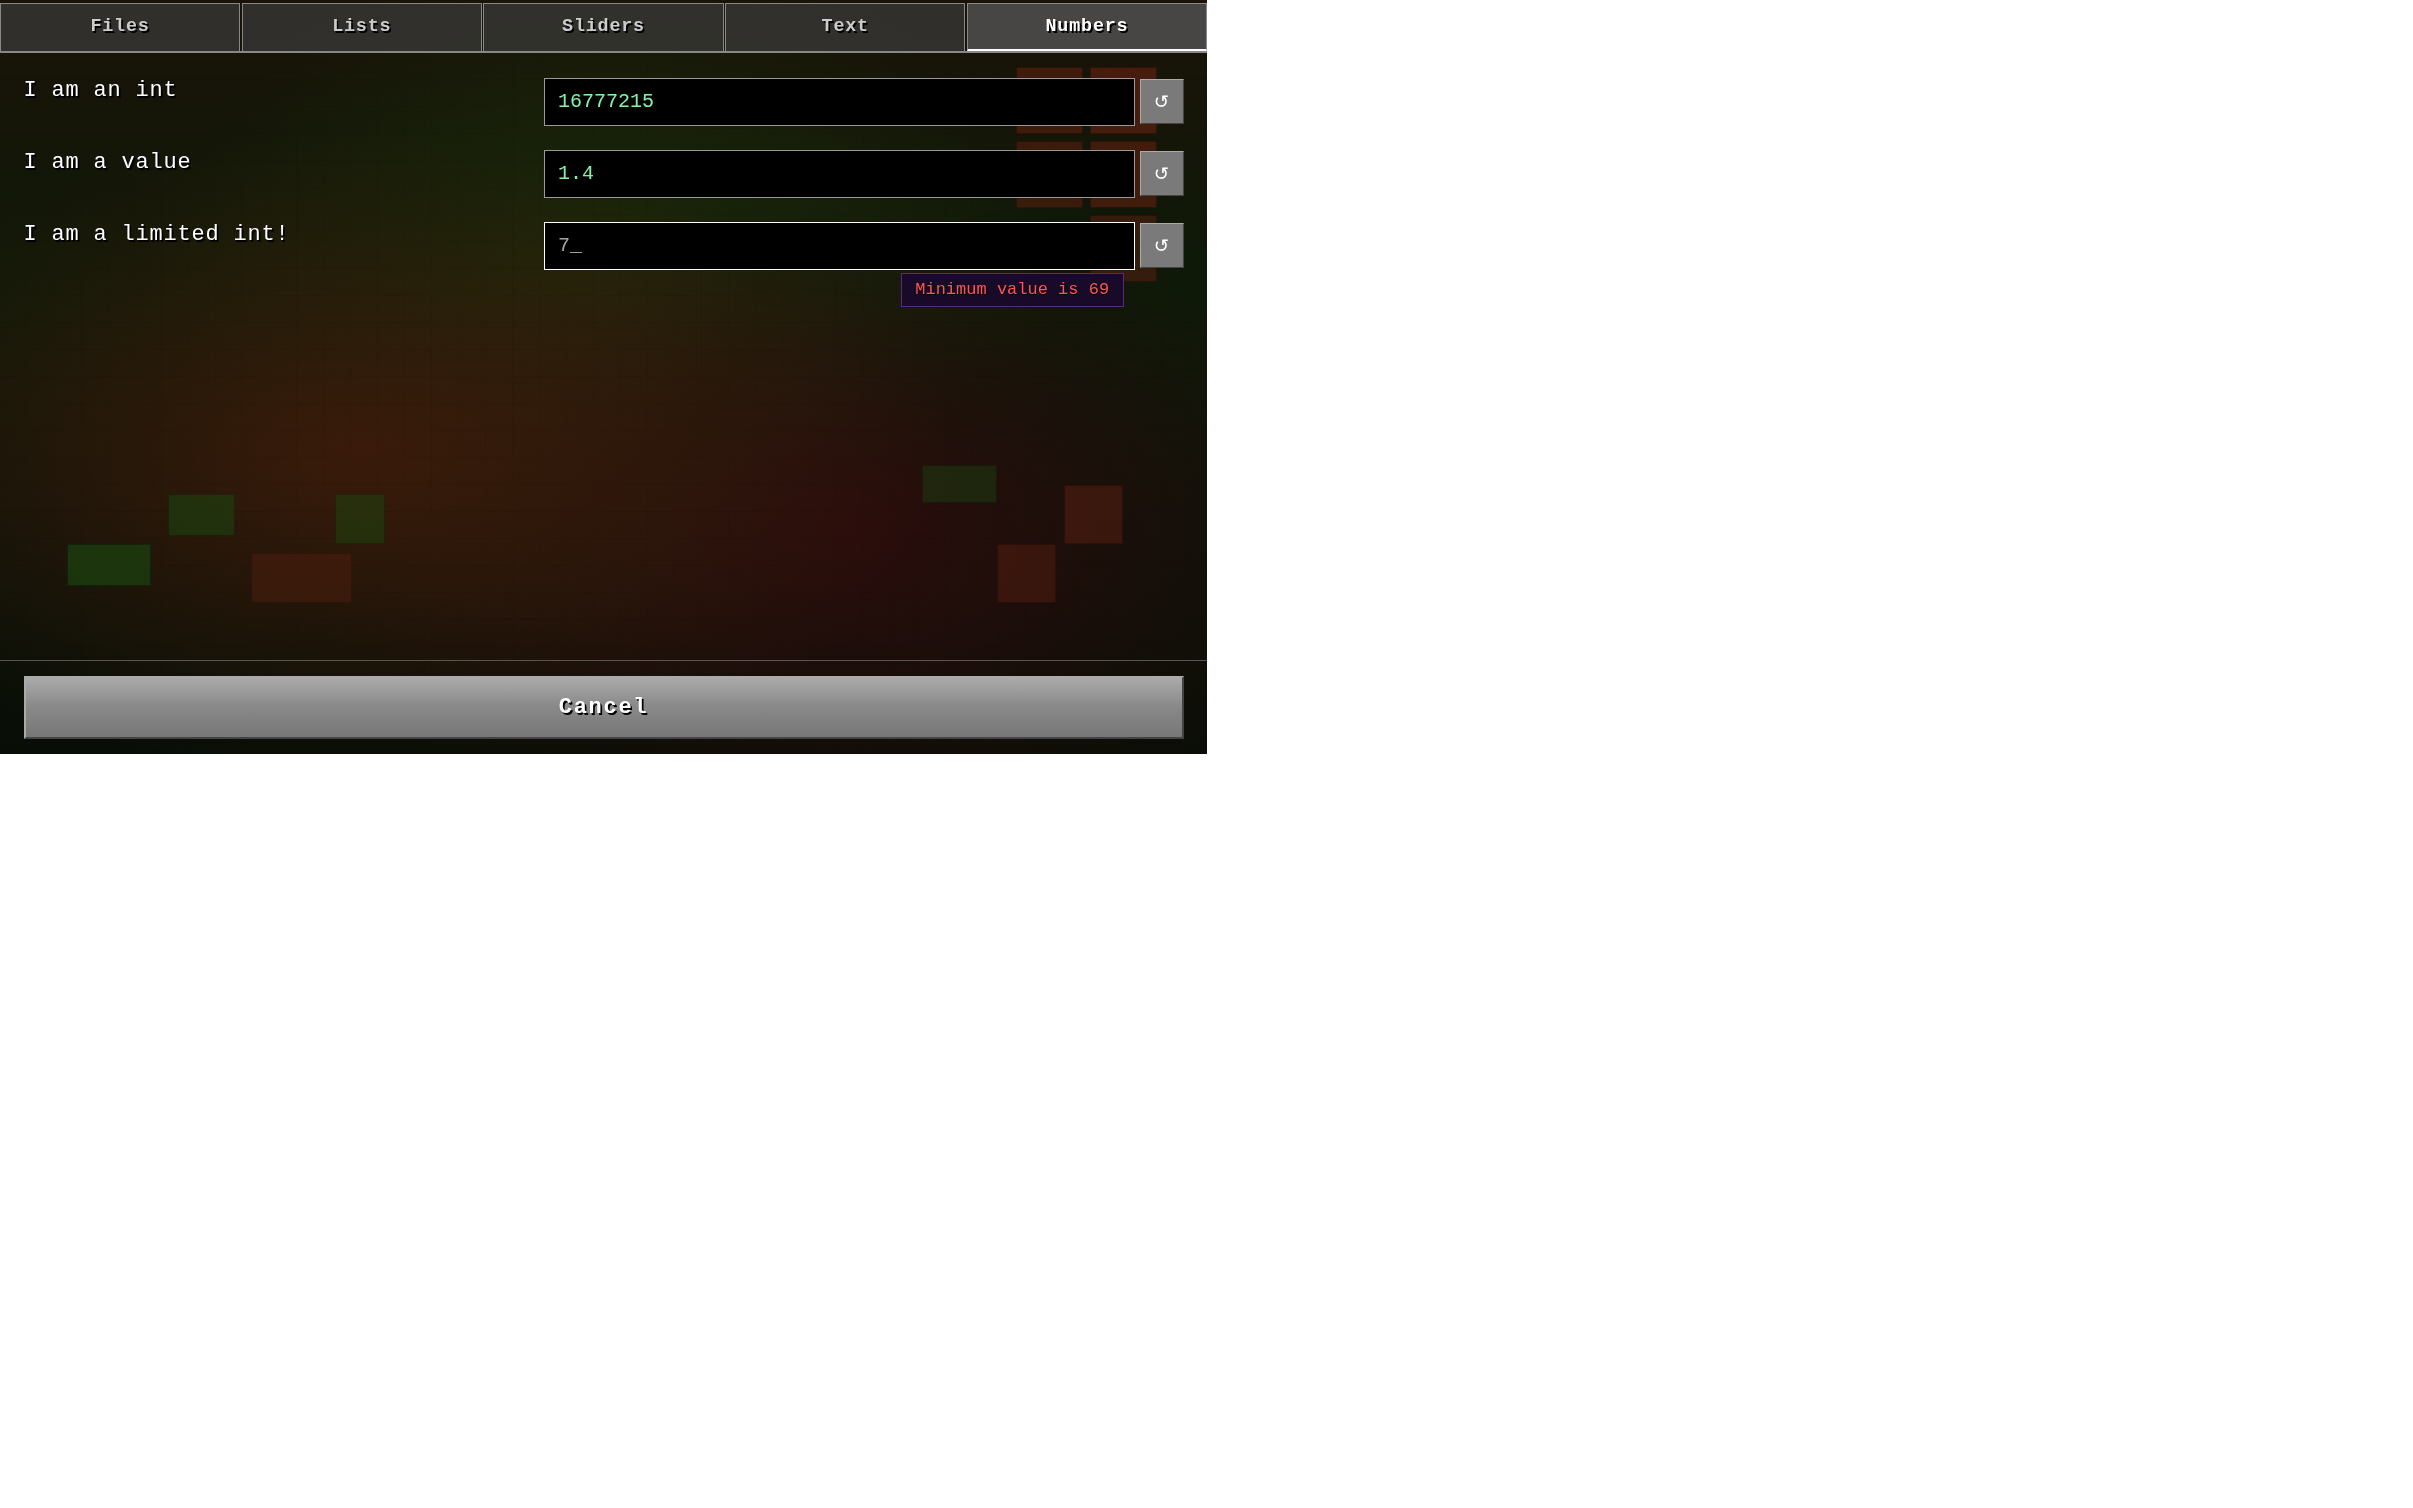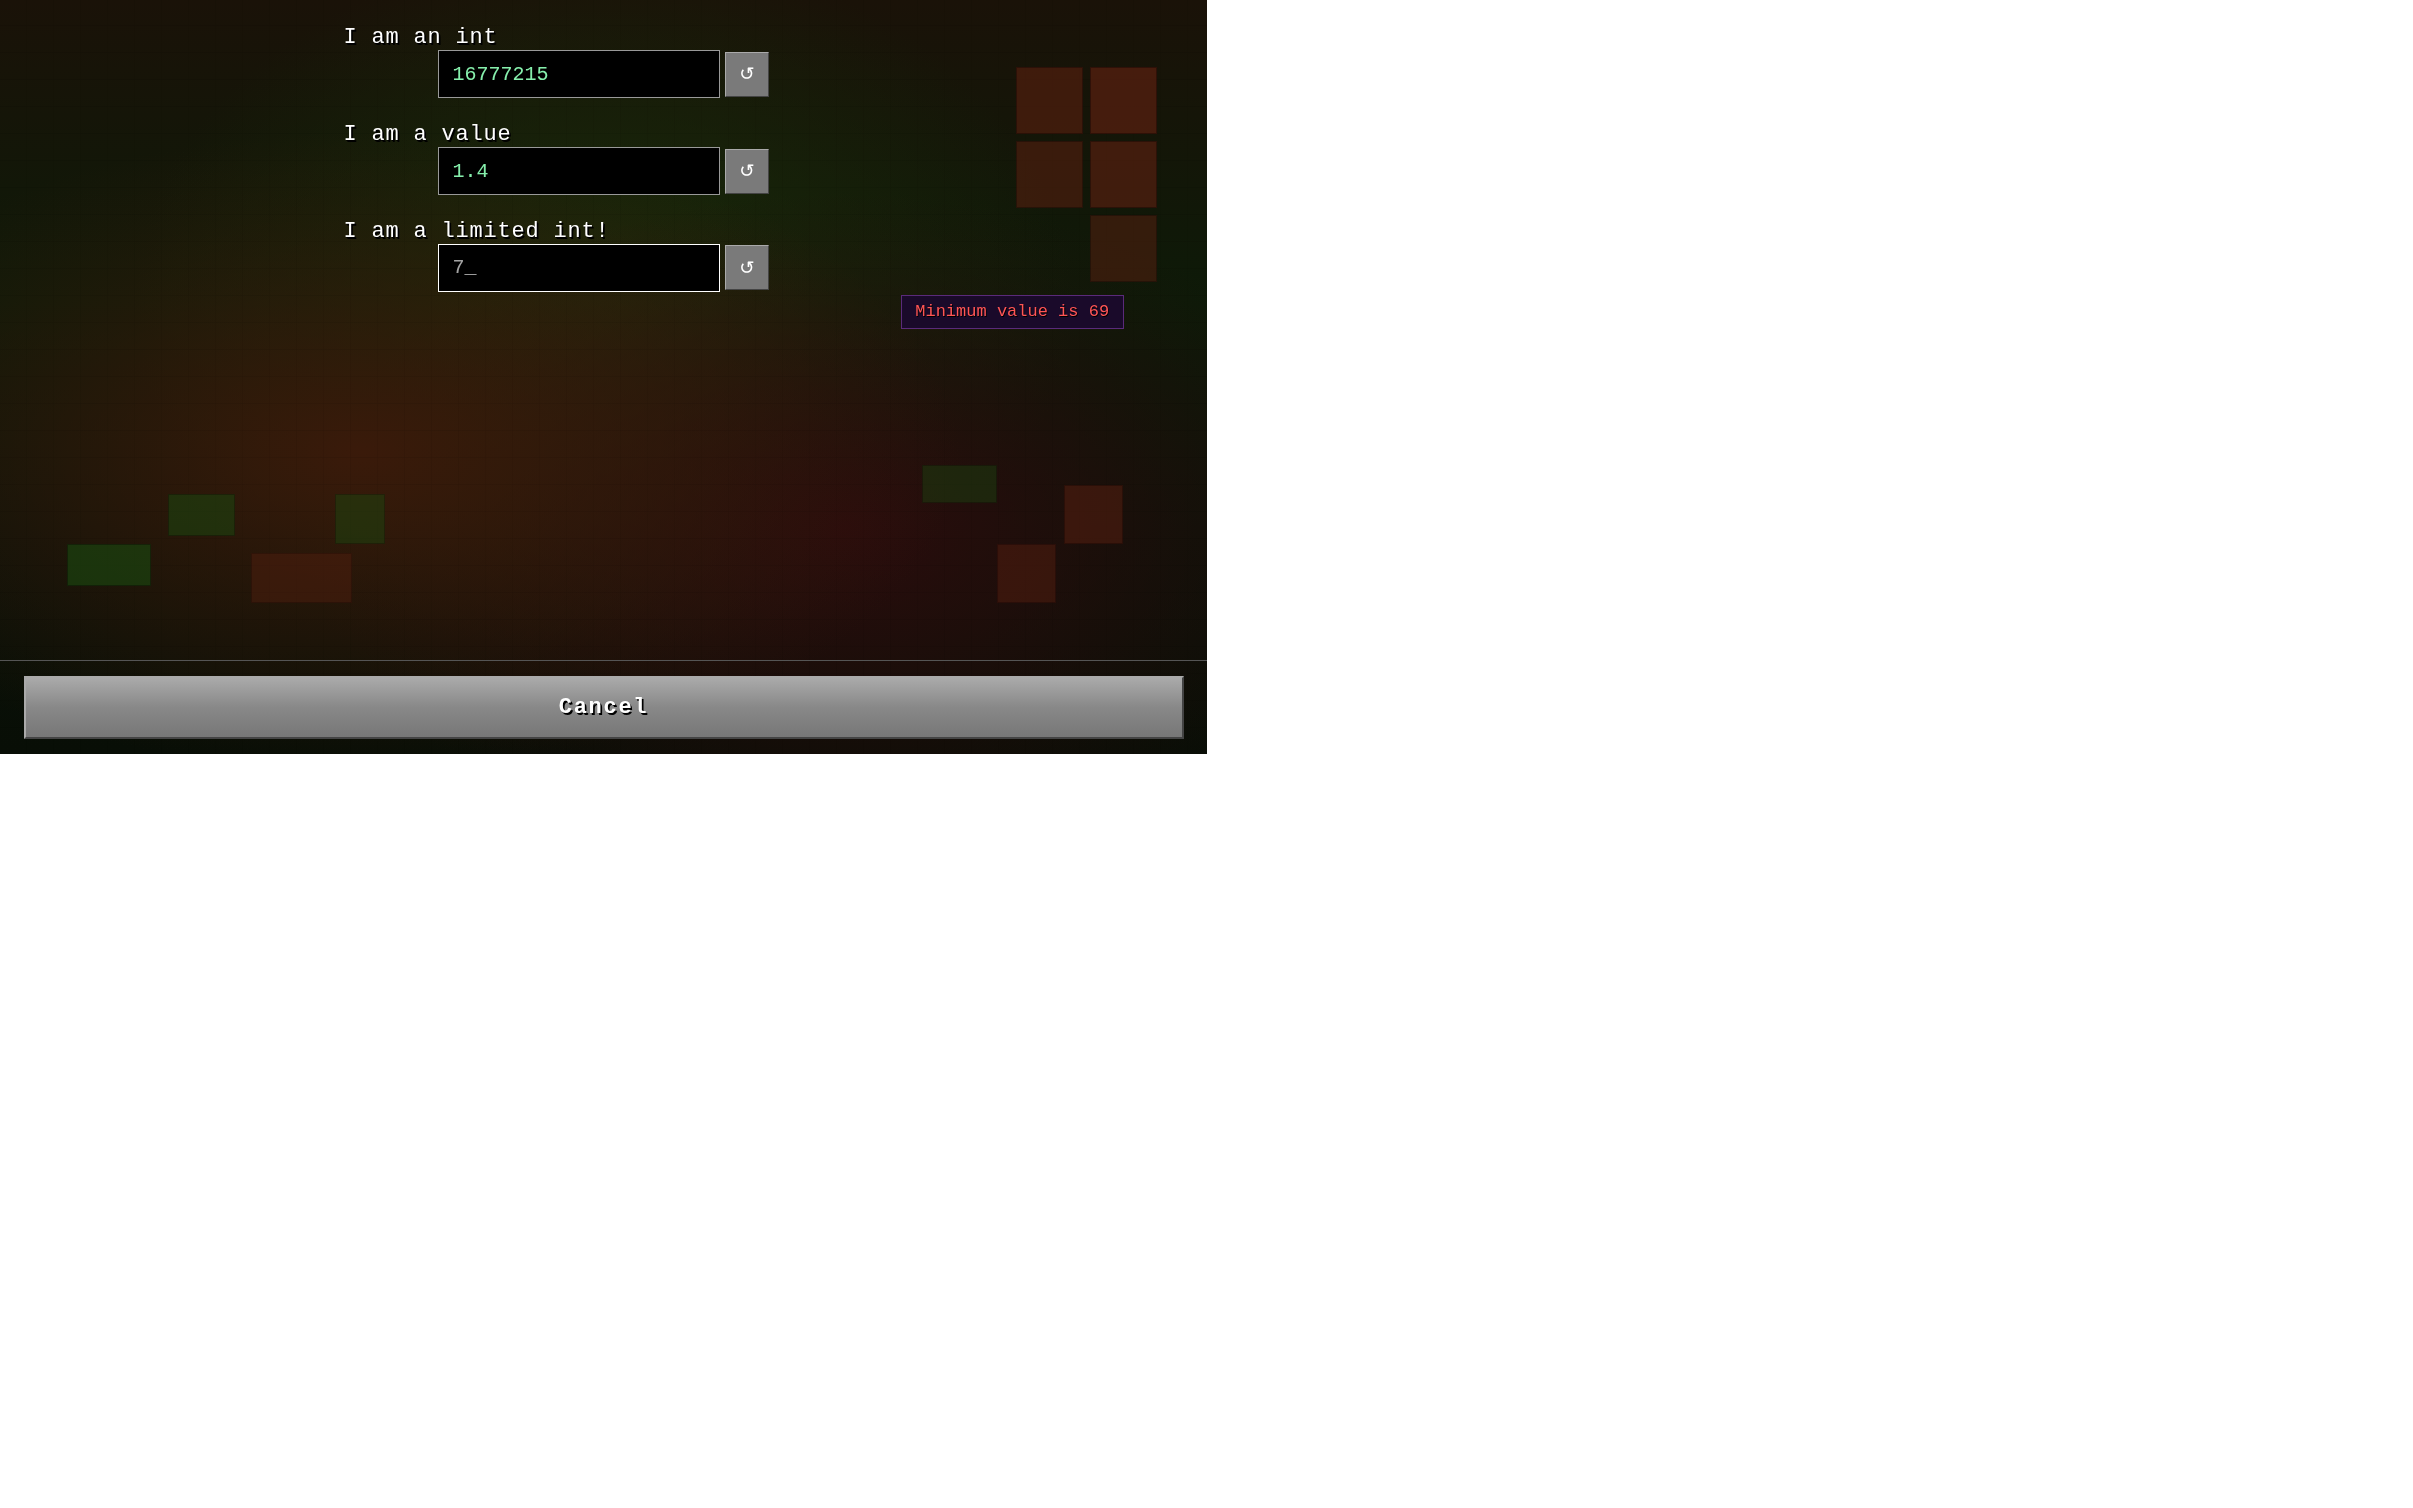--- a/index.html
+++ b/index.html
@@ -106,24 +106,22 @@
       flex: 1;
       padding: 25px 23.5px;
       display: flex;
       flex-direction: column;
       gap: 0;
     }
 
     
     .field-row {
       display: flex;
-      align-items: center;
       margin-bottom: 23.5px;
       position: relative;
-      flex-direction: column;
     }
 
     .field-label {
       flex: 0 0 auto;
       width: 520px;
       font-family: 'Courier New', Courier, monospace;
       font-size: 22px;
       color: #ffffff;
       text-shadow: 1.7px 1.7px #000, 0.8px 0.8px #000;
       letter-spacing: 0.8px;
@@ -240,20 +238,27 @@
   <div class="block" style="width:101px;height:50px;bottom:151px;left:251px;opacity:0.4;"></div>
   <div class="block block-green" style="width:50px;height:50px;bottom:210px;left:335px;opacity:0.45;"></div>
 
   <div class="block" style="width:59px;height:59px;bottom:210px;right:84px;opacity:0.5;"></div>
   <div class="block" style="width:59px;height:59px;bottom:151px;right:151px;opacity:0.45;"></div>
   <div class="block block-green" style="width:75px;height:38px;bottom:251px;right:210px;opacity:0.4;"></div>
 </div>
 
 <div class="main-container">
 
+  <div class="tabs">
+    <div class="tab">Files</div>
+    <div class="tab">Lists</div>
+    <div class="tab">Sliders</div>
+    <div class="tab">Text</div>
+    <div class="tab active">Numbers</div>
+  </div>
 
   <div class="content">
 
     <div class="field-row">
       <span class="field-label">I am an int</span>
       <div class="field-input-group">
         <input type="text" class="field-input" value="16777215" style="">
         <button class="reset-btn">↺</button>
       </div>
     </div>

